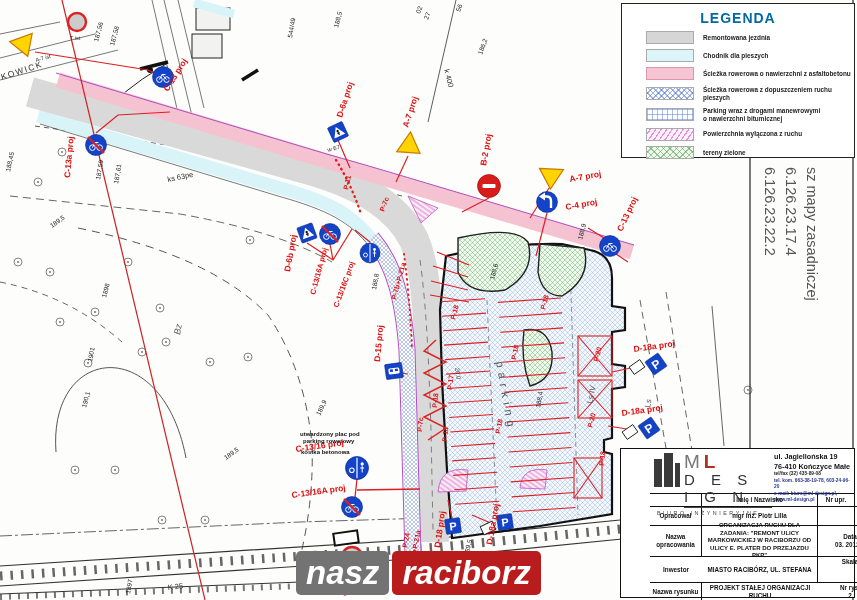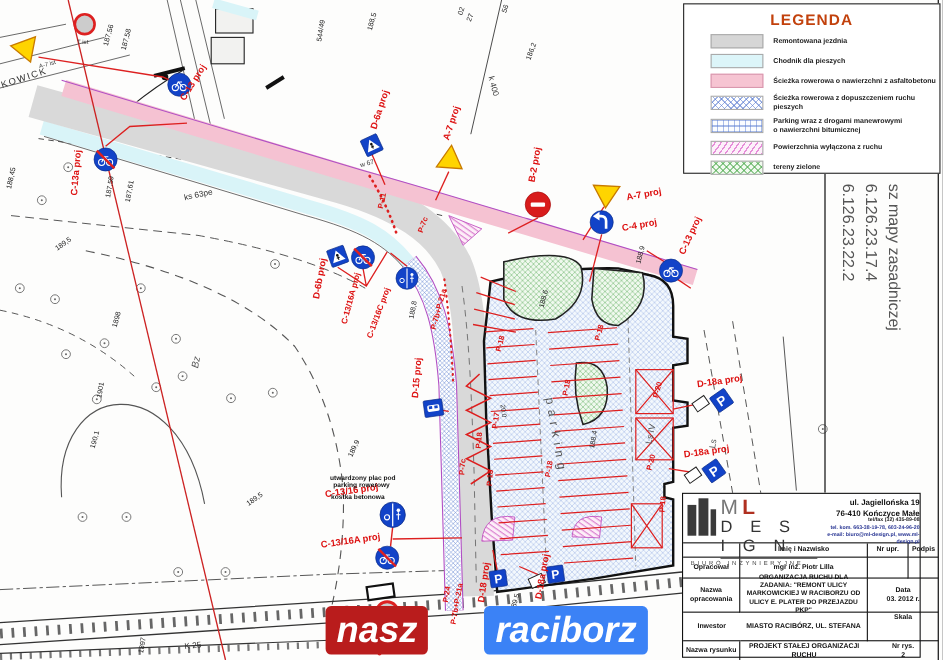--- a/index.html
+++ b/index.html
@@ -2,21 +2,21 @@
 <html><head>
 <meta charset="utf-8">
 <style>
   html,body{margin:0;padding:0;background:#888;}
   #sheet{position:relative;width:857px;height:600px;background:#fdfdfc;overflow:hidden;
          font-family:"Liberation Sans",sans-serif;}
   #plan-svg{position:absolute;left:0;top:0;}
   
   #legend{position:absolute;left:621px;top:3px;width:232px;height:153px;background:#fff;
           border:1.5px solid #222;z-index:2;}
-  #legend h1{margin:6px 0 5px;text-align:center;font-size:14px;letter-spacing:1px;color:#c2410c;}
+  #legend h1{margin:6px 0 5px;text-align:center;font-size:14px;letter-spacing:1px;color:#0369a1;}
   .lrow{display:flex;align-items:center;margin:0 0 5.2px 24px;}
   .sw{width:46px;height:11px;border:1px solid #aaa;flex:none;margin-right:9px;}
   .lrow span{font-size:6.4px;font-weight:bold;color:#222;line-height:1.25;}
   .sw-road{background:#d6d6d6}
   .sw-walk{background:#dcf5f9}
   .sw-bike{background:#f6c4d2;border-color:#d998ae}
   .sw-shared{background-color:#fff;background-image:
      repeating-linear-gradient(45deg,rgba(80,115,205,.55) 0 1px,transparent 1px 4px),
      repeating-linear-gradient(-45deg,rgba(80,115,205,.55) 0 1px,transparent 1px 4px);}
   .sw-parking{background-color:#fbfdff;background-image:
@@ -25,48 +25,48 @@
   .sw-excluded{background-color:#fdf0fa;background-image:
      repeating-linear-gradient(-55deg,rgba(215,75,195,.6) 0 1.2px,transparent 1.2px 4.5px);}
   .sw-green{background-color:#f2faf0;background-image:
      repeating-linear-gradient(45deg,rgba(70,165,70,.55) 0 1px,transparent 1px 4.5px),
      repeating-linear-gradient(-45deg,rgba(70,165,70,.55) 0 1px,transparent 1px 4.5px);}
   
   #side-note{position:absolute;left:822px;top:167px;transform:rotate(90deg);
              transform-origin:top left;width:268px;z-index:1;color:#555;
              font-size:14.5px;line-height:1.45;white-space:nowrap;}
   
-  #tblock{position:absolute;left:620px;top:448px;width:217px;height:150px;background:#fff;
-          border:1.5px solid #111;box-sizing:border-box;z-index:2;font-size:6.3px;color:#111;}
+  #tblock{position:absolute;left:620px;top:448px;width:235px;height:150px;background:#fff;
+          border:1.5px solid #111;box-sizing:border-box;z-index:2;font-size:6.3px;color:#111;padding-left:29px;}
   #tb-top{display:flex;height:44px;border-bottom:1px solid #111;}
   #tb-logo{width:118px;border-right:0;padding:3px 2px 0 4px;position:relative;}
   .bldg{position:absolute;left:4px;top:4px;width:26px;height:34px;}
   .bldg i{position:absolute;background:#3a3a3a;}
   #ml-line1{margin-left:30px;font-size:19px;letter-spacing:4px;color:#777;line-height:1;}
   #ml-line1 b{color:#b03020;font-weight:bold;}
   #ml-line2{margin-left:30px;font-size:15px;letter-spacing:6px;color:#333;line-height:1.15;
             border-bottom:1.5px solid #444;padding-bottom:1px;}
   #ml-line3{margin-left:3px;margin-top:2px;font-size:5.4px;letter-spacing:2.5px;color:#444;}
-  #tb-addr{flex:1;text-align:right;padding-top:3px;line-height:1.35;}
+  #tb-addr{flex:1;text-align:left;padding-top:3px;line-height:1.35;}
   #tb-addr .a1{font-size:7.2px;font-weight:bold;}
   #tb-addr .a2{font-size:4.8px;font-weight:bold;color:#222;}
   #tb-addr .a3{font-size:4.8px;font-weight:bold;color:#283593;}
   #tb-grid{display:grid;grid-template-columns:52px 116px 37px 27px;}
   .tc{border-right:1px solid #111;border-bottom:1px solid #111;display:flex;align-items:center;
       justify-content:center;text-align:center;padding:1px 2px;box-sizing:border-box;
       font-weight:bold;line-height:1.25;}
   .tc:nth-child(4n){border-right:0;}
   .tc.span2{grid-column:3/5;border-right:0;}
   .tc.lbl{font-weight:bold;}
   
   #wmark{position:absolute;left:296px;top:551px;z-index:4;display:flex;gap:3px;
          font-style:italic;font-weight:bold;font-size:33px;color:#fff;align-items:stretch;}
   #wmark span{display:flex;align-items:center;padding:3px 10px;border-radius:5px;}
-  .wm-red{background:#b91c1c;}
-  .wm-blk{background:#3b82f6;margin-left:48px;}
+  .wm-red{background:#737373;}
+  .wm-blk{background:#b91c1c;}
 </style>
 </head>
 <body>
 
 <div id="sheet">
 
 <svg id="plan-svg" width="857" height="600" viewBox="0 0 857 600">
   <defs>
     <pattern id="pcross" width="5" height="5" patternUnits="userSpaceOnUse">
       <path d="M0,0 L5,5 M5,0 L0,5" stroke="rgba(95,130,210,0.45)" stroke-width="0.6"></path>

